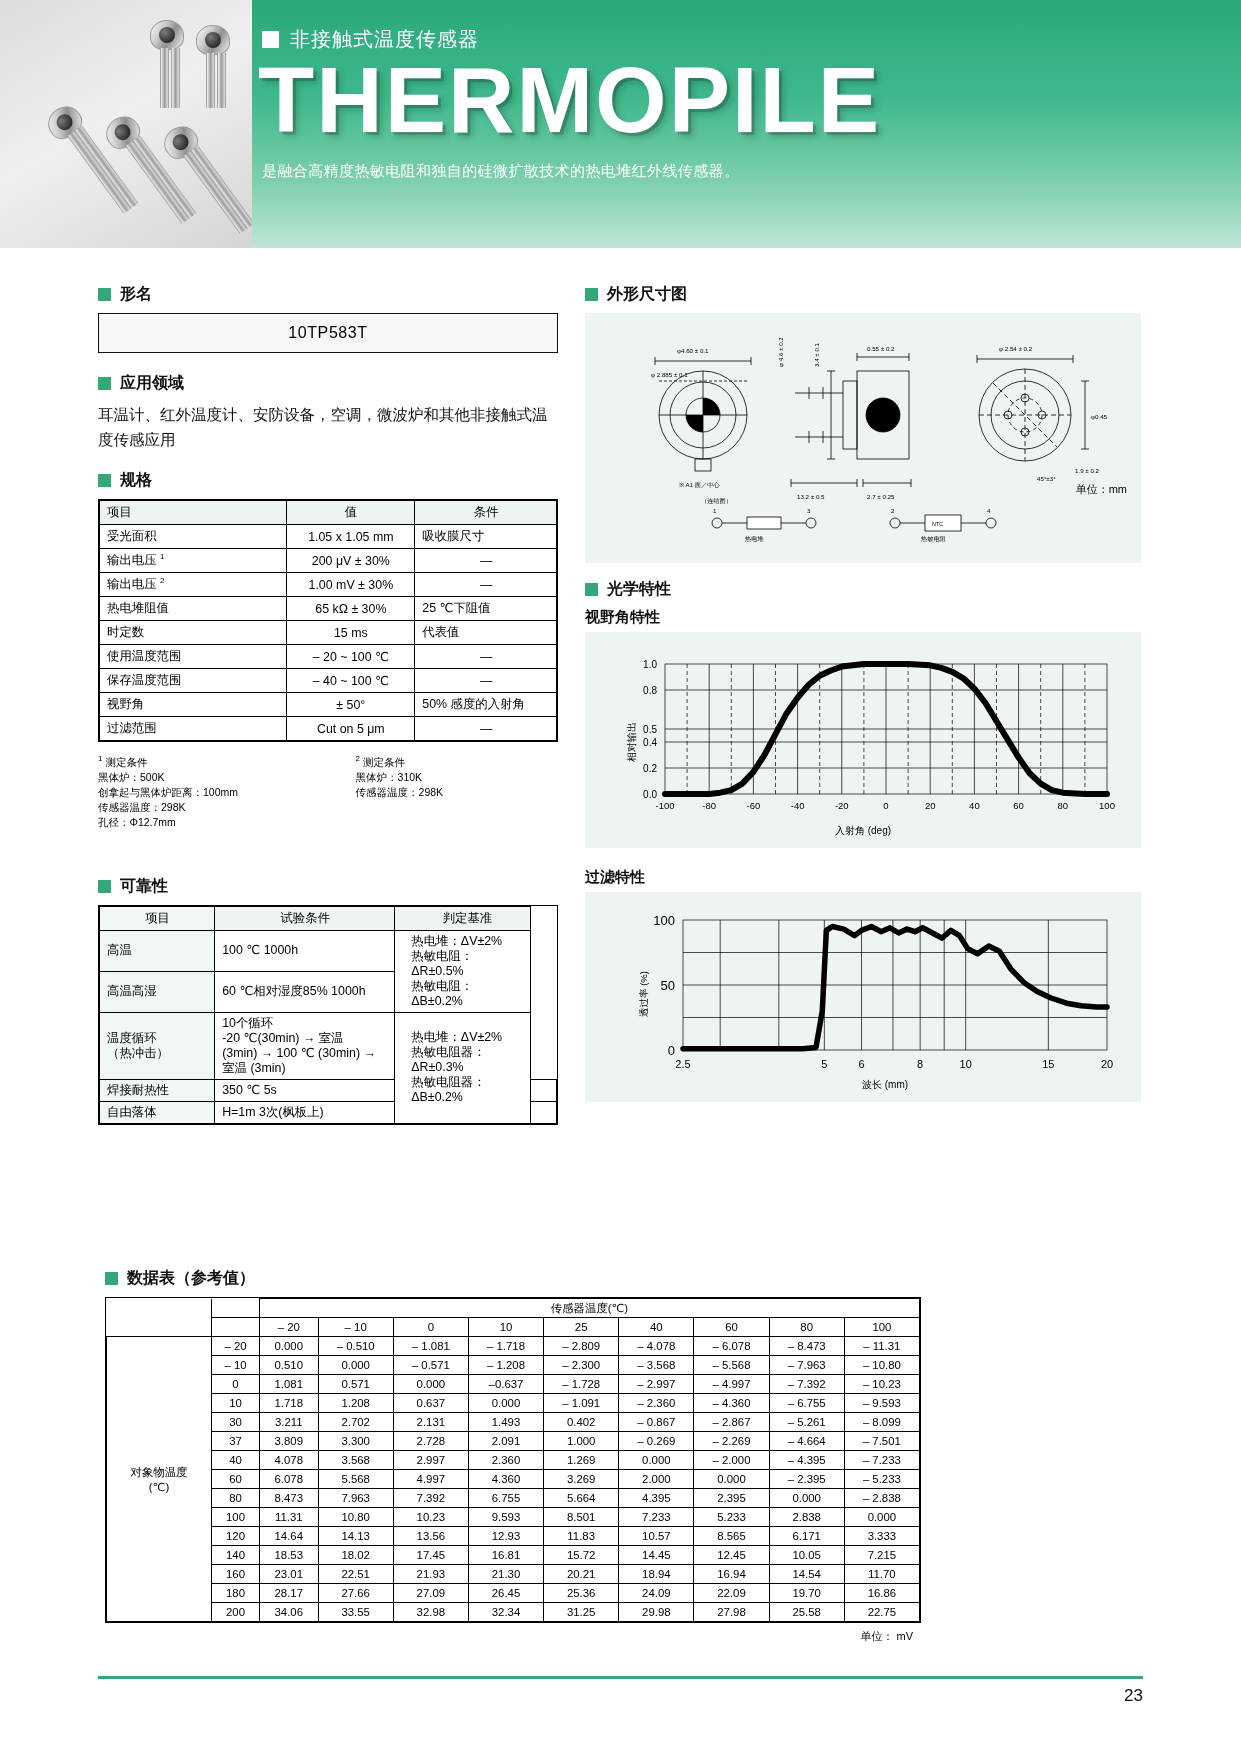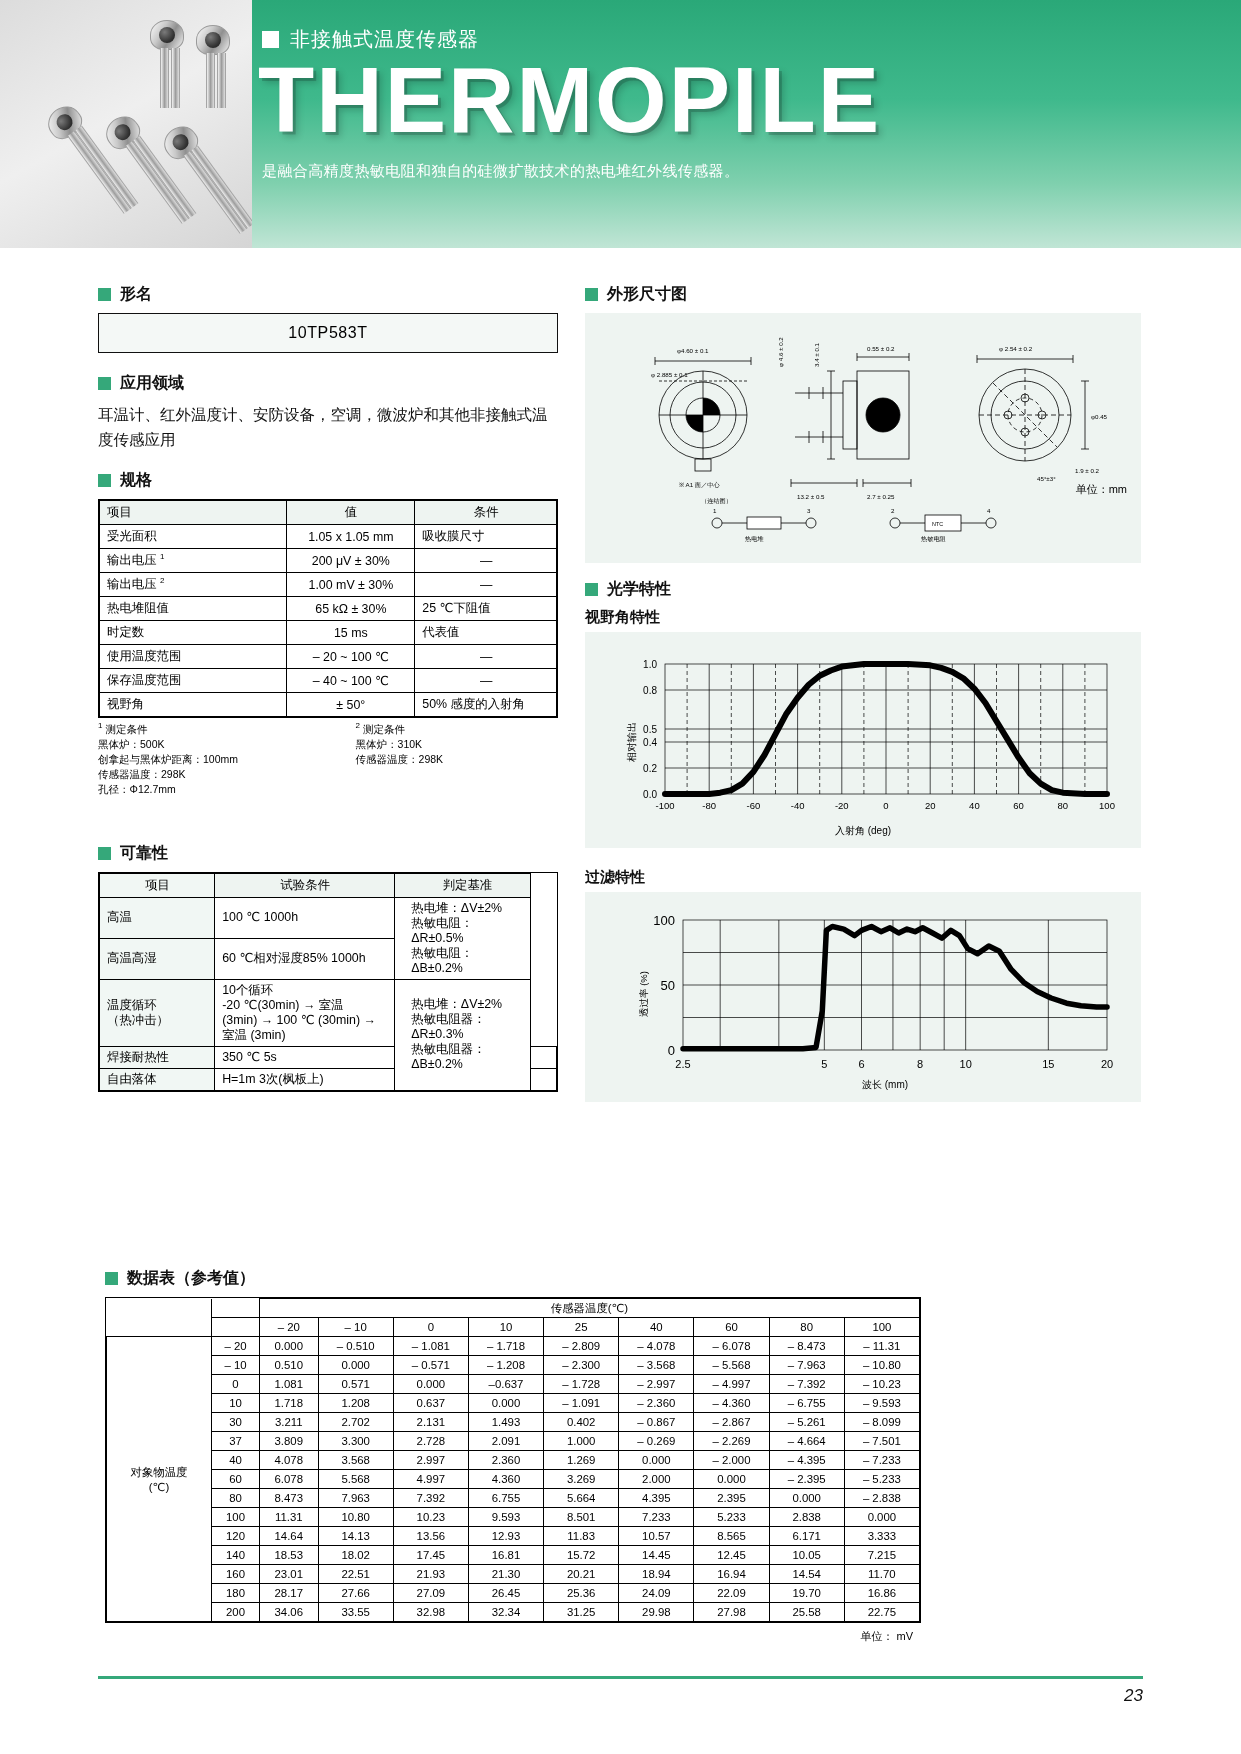--- a/index.html
+++ b/index.html
@@ -77,21 +77,21 @@
   .tb-outer { border:1.6px solid #000; }
 
   
   .spec td { height:21px; }
   .spec td.c1 { width:41%; text-align:left; padding-left:7px; }
   .spec td.c2 { width:28%; text-align:center; }
   .spec td.c3 { width:31%; text-align:left; padding-left:7px;margin-top:48px; }
   .spec td.dash { text-align:center; }
   sup { font-size:8px; vertical-align:super; }
 
-  .notes { display:flex; gap:0; font-size:10.5px; line-height:15px; }
+  .notes { display:flex; gap:0; margin-top:9px; font-size:10.5px; line-height:15px; }
   .notes .n1 { width:56%; }
   .notes .n2 { width:44%; }
 
   
   .rel td { vertical-align:middle; }
   .rel td.c1 { width:27%; background:#f1f7f4; padding-left:7px; }
   .rel td.c2 { width:42%; padding-left:7px; }
   .rel td.c3 { width:31%; padding-left:16px; }
   .rel .ml { line-height:15px; }
 
@@ -106,21 +106,21 @@
   
   .data-wrap { position:absolute; left:105px; top:1268px; width:816px; }
   table.dt { border-collapse:collapse; width:100%; font-size:11.4px; }
   table.dt td { border:1px solid #000; text-align:center; height:19px; padding:1px 2px; }
   table.dt td.rowlab { width:48px; }
   table.dt td.sidelab { width:105px; }
   .unit-mv { text-align:right; font-size:11px; margin-top:6px; padding-right:8px; }
 
   
   .footer-line { position:absolute; left:98px; top:1676px; width:1045px; height:3px; background:#35a87a; }
-  .page-no { position:absolute; right:98px; top:1686px; font-size:17px; color:#111;font-style:italic; }
+  .page-no { position:absolute; right:98px; top:1686px; font-size:17px; color:#111; }
 
   svg { display:block; }
   .dim-svg text { font-family:"Liberation Sans",sans-serif; }
 </style>
 </head>
 <body>
 
 <div class="banner">
   <div class="banner-green"></div>
 
@@ -229,20 +229,25 @@
           </tr>
           <tr>
             <td class="c1">保存温度范围</td>
             <td class="c2">– 40 ~ 100 ℃</td>
             <td class="c3 dash">—</td>
           </tr>
           <tr>
             <td class="c1">视野角</td>
             <td class="c2">± 50°</td>
             <td class="c3">50% 感度的入射角</td>
+          </tr>
+          <tr>
+            <td class="c1">过滤范围</td>
+            <td class="c2">Cut on 5 μm</td>
+            <td class="c3 dash">—</td>
           </tr>
         </tbody>
     </table>
   </div>
 
   <div class="notes">
     <div class="n1">
       <div><sup>1</sup>
       <span>测定条件</span></div>
       <div>黑体炉：500K</div>

